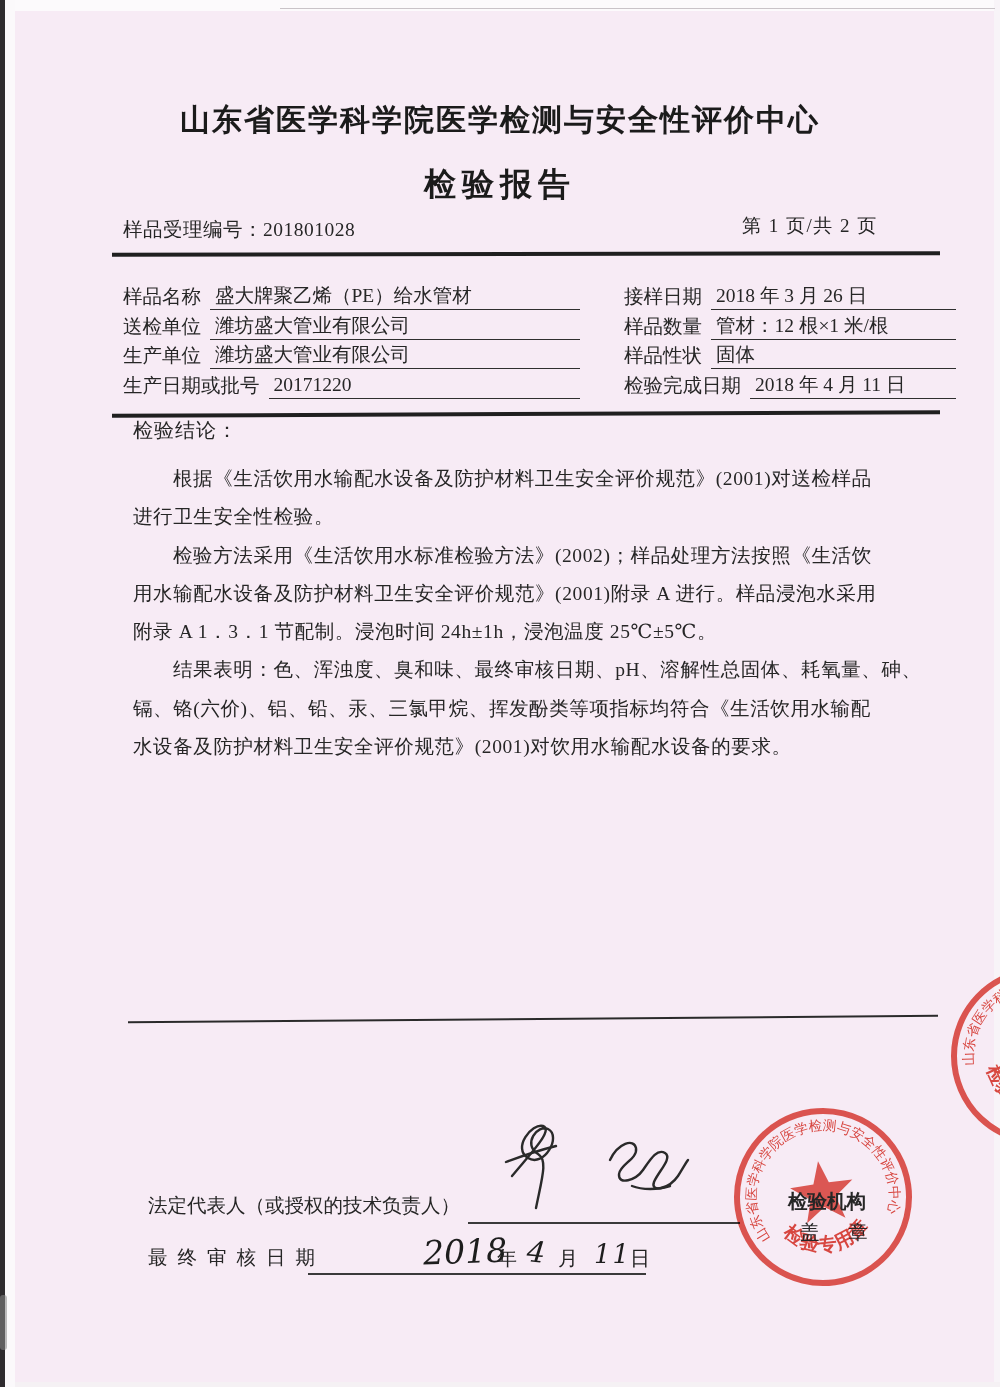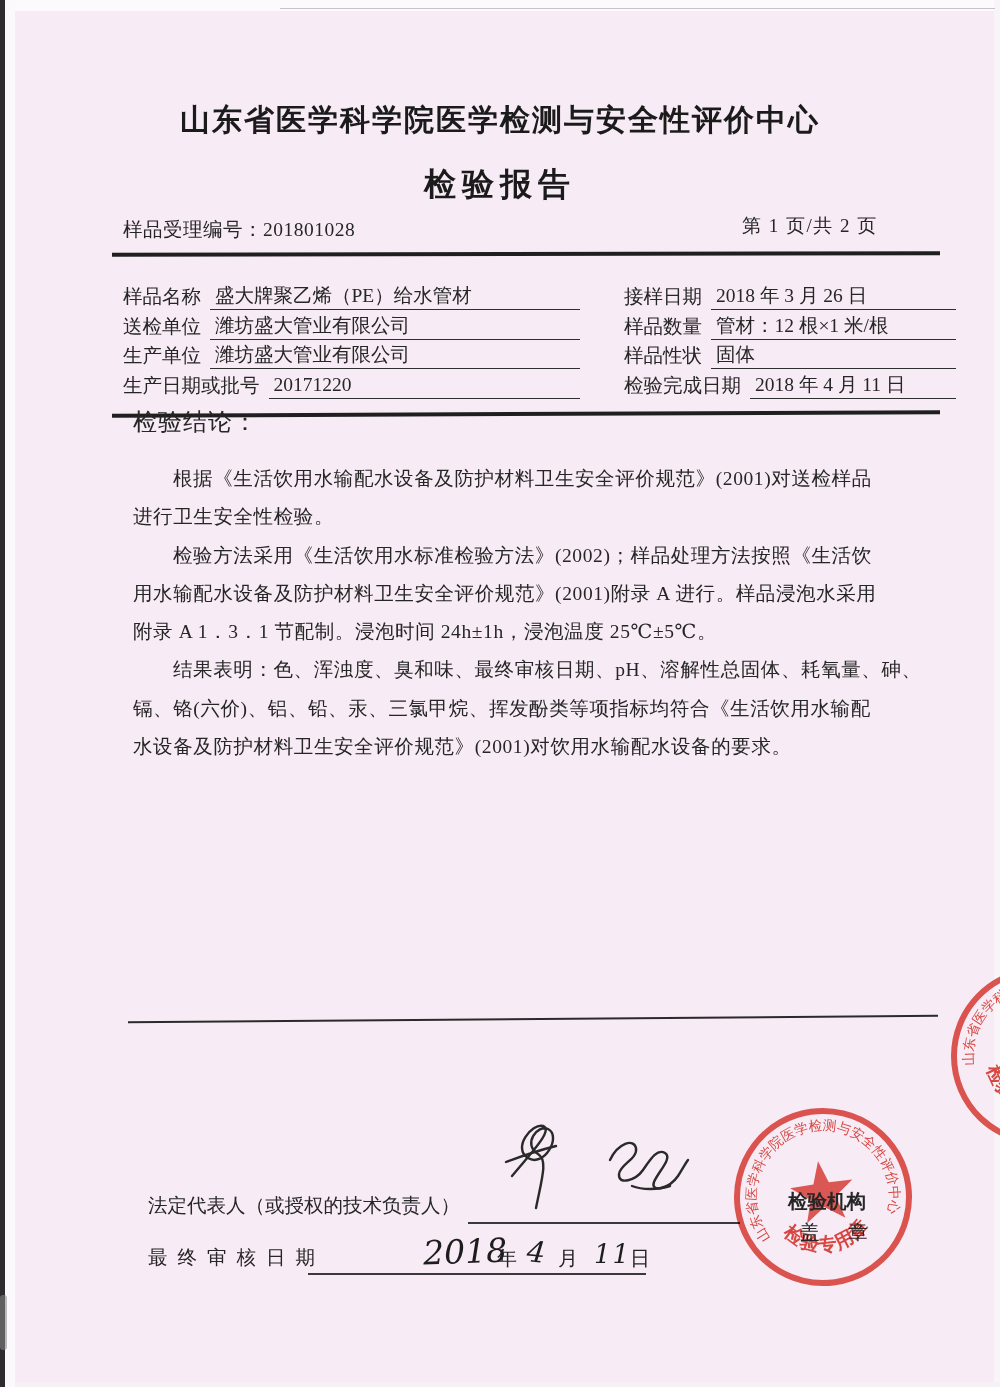--- a/index.html
+++ b/index.html
@@ -28,21 +28,21 @@
   .rule-mid{left:112px;top:412px;width:828px;height:3.5px;transform:rotate(-0.25deg);}
   .rule-long{left:128px;top:1018px;width:810px;height:2px;transform:rotate(-0.45deg);background:#2a2a2a;}
 
   .info-col{position:absolute;top:281px;}
   .info-left{left:123px;width:457px;}
   .info-right{left:608px;width:332px;margin-left:16px;}
   .irow{height:29.4px;display:flex;align-items:flex-end;font-size:19.5px;line-height:27px;}
   .irow .lbl{white-space:nowrap;padding-right:9px;}
   .irow .val{flex:1;border-bottom:1.5px solid #2e2e2e;padding-left:5px;white-space:nowrap;}
 
-  .conclusion-heading{position:absolute;left:133px;top:406px;font-size:24px;letter-spacing:1px;}
+  .conclusion-heading{position:absolute;left:133px;top:417px;font-size:20px;letter-spacing:1px;}
   .conclusion-lines{position:absolute;left:133px;top:460px;width:800px;}
   .cline{display:block;white-space:nowrap;font-size:19.5px;line-height:38.3px;letter-spacing:.6px;}
   .cline.indent{text-indent:40px;}
 
   .legal-label{position:absolute;left:148px;top:1192px;font-size:19.5px;z-index:3;}
   .sig-line{position:absolute;left:468px;top:1222px;width:272px;height:2px;background:#3a3a3a;z-index:2;}
   .signature-svg{position:absolute;left:482px;top:1116px;z-index:3;}
   .org-label{position:absolute;left:788px;top:1188px;font-size:19.5px;z-index:4;font-weight:bold;}
   .seal-label{position:absolute;left:800px;top:1219px;font-size:19.5px;letter-spacing:12px;z-index:4;}
   .final-label{position:absolute;left:148px;top:1244px;font-size:19.5px;letter-spacing:10px;}

